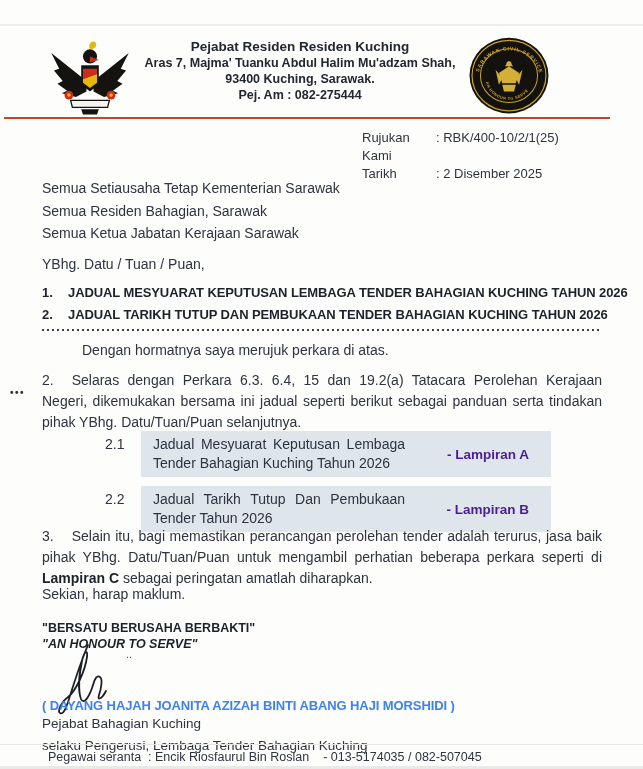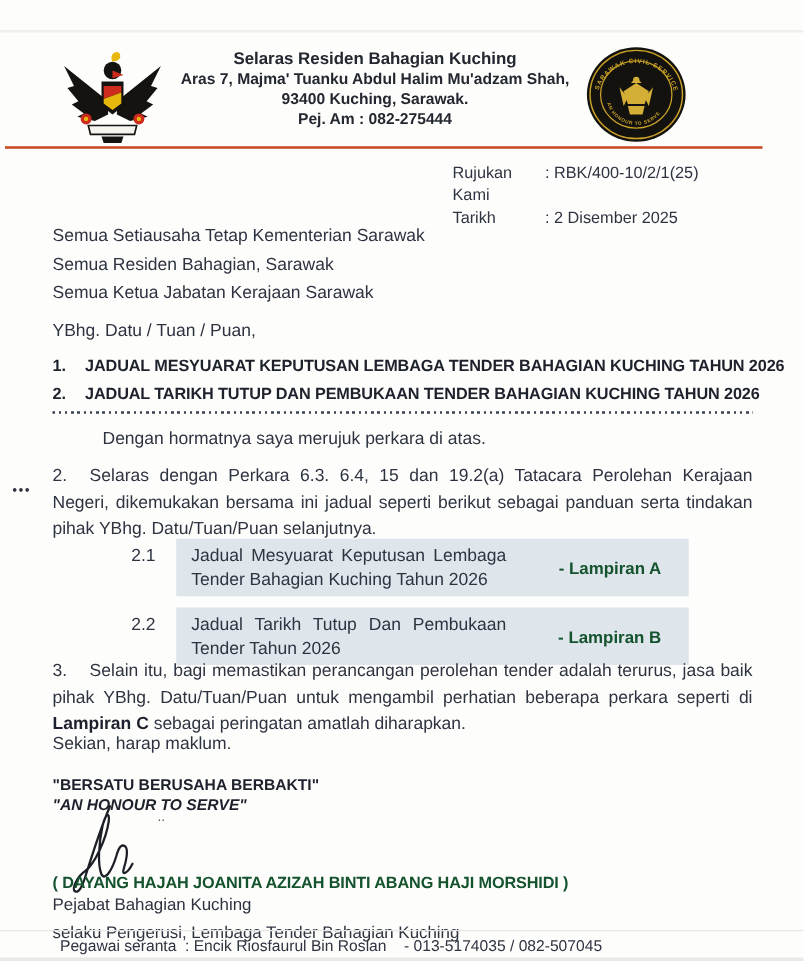--- a/index.html
+++ b/index.html
@@ -41,32 +41,32 @@
   .para2{position:absolute;top:370px;left:42px;width:560px;font-size:14px;line-height:21px;text-align:justify;margin:0;}
   .numgap{display:inline-block;width:18px;}
   .margin-dots{position:absolute;top:387px;left:10px;font-size:10px;font-weight:bold;letter-spacing:1.5px;color:#2e3340;}
 
   
   .attachments{position:absolute;top:431px;left:105px;}
   .attrow{display:flex;margin-bottom:9px;}
   .attnum{flex:0 0 36px;font-size:14px;padding-top:5px;}
   .attshade{display:flex;align-items:center;background:#dee5eb;width:390px;padding:4px 8px 4px 12px;}
   .attdesc{width:252px;font-size:14px;line-height:19px;text-align:justify;}
-  .attlabel{margin-left:auto;font-weight:bold;font-size:13.5px;color:#14532d;padding-right:14px;white-space:nowrap;}
+  .attlabel{margin-left:auto;font-weight:bold;font-size:13.5px;color:#4c1d95;padding-right:14px;white-space:nowrap;}
 
   .para3{position:absolute;top:526px;left:42px;width:560px;font-size:14px;line-height:21px;text-align:justify;margin:0;}
   .bold{font-weight:bold;color:#1d212b;}
   .sekian{position:absolute;top:586px;left:42px;font-size:14px;}
 
   
   .motto1{position:absolute;top:621px;left:42px;font-size:12.5px;font-weight:bold;color:#1d212b;}
   .motto2{position:absolute;top:637px;left:42px;font-size:12.5px;font-weight:bold;font-style:italic;color:#1d212b;}
   .signature{position:absolute;top:641px;left:52px;width:74px;height:76px;}
   .sig-dots{position:absolute;top:648px;left:126px;font-size:11px;color:#555;}
-  .signame{position:absolute;top:698px;left:42px;font-size:13px;font-weight:bold;letter-spacing:-0.1px;color:#14532d;white-space:nowrap;}
+  .signame{position:absolute;top:698px;left:42px;font-size:13px;font-weight:bold;letter-spacing:-0.1px;color:#3b82f6;white-space:nowrap;}
   .sigtitle1{position:absolute;top:716px;left:42px;font-size:13.5px;}
   .sigtitle2{position:absolute;top:738px;left:42px;font-size:13.5px;}
 
   
   .footer-rule{position:absolute;top:744px;left:0;width:643px;height:1px;background:#e6e6e4;}
   .footer{position:absolute;top:750px;left:48px;font-size:12.5px;display:flex;white-space:nowrap;}
   .footer-label{width:100px;flex:0 0 100px;}
   .footer-phone{margin-left:14px;}
 </style>
 </head>
@@ -91,21 +91,21 @@
     <circle cx="26" cy="74" r="5" fill="#cc2b1d"></circle>
     <circle cx="74" cy="74" r="5" fill="#cc2b1d"></circle>
     <circle cx="26" cy="74" r="2" fill="#e7b80c"></circle>
     <circle cx="74" cy="74" r="2" fill="#e7b80c"></circle>
 
     <path d="M28 80 L72 80 L70 88 L30 88 Z" fill="#f6f4ee" stroke="#151310" stroke-width="1.5"></path>
     <path d="M40 90 L60 90 L58 96 L42 96 Z" fill="#151310"></path>
   </svg>
 
   <div class="lh-text">
-    <div class="lh-office">Selaras Residen Bahagian Kuching</div>
+    <div class="lh-office">Pejabat Residen Residen Kuching</div>
     <div class="lh-line">Aras 7, Majma' Tuanku Abdul Halim Mu'adzam Shah,</div>
     <div class="lh-line">93400 Kuching, Sarawak.</div>
     <div class="lh-line">Pej. Am : 082-275444</div>
   </div>
 
   <svg class="seal" viewBox="0 0 100 95" aria-hidden="true">
     <defs>
       <path id="sealTopArc" d="M13 52 A37 35 0 0 1 87 52" fill="none"></path>
       <path id="sealBotArc" d="M22 50 A28 26 0 0 0 78 50" fill="none"></path>
     </defs>

